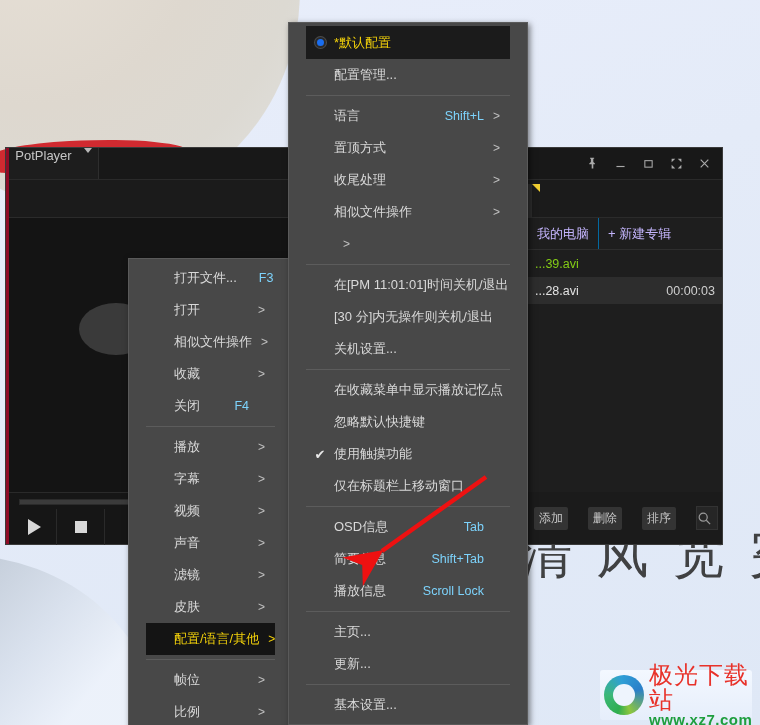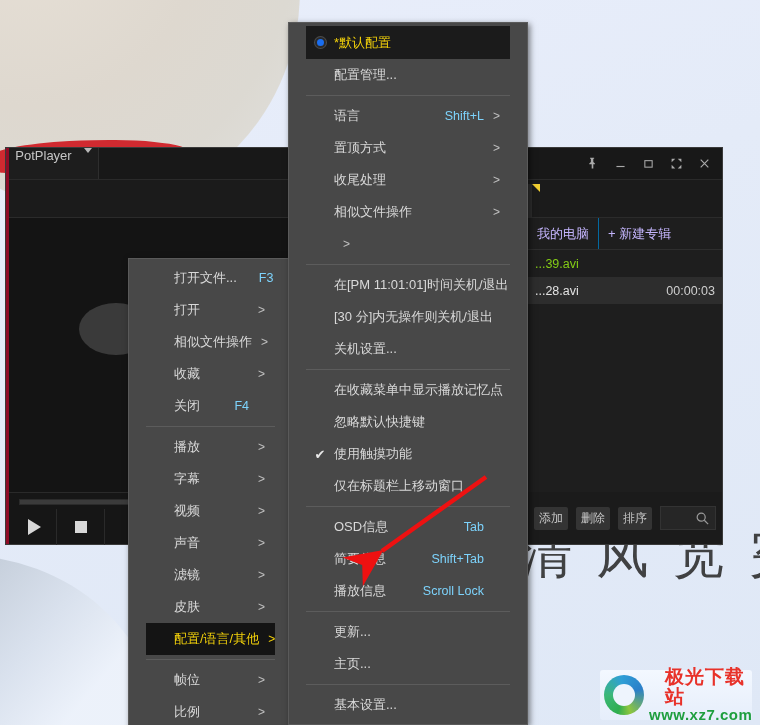--- a/index.html
+++ b/index.html
@@ -65,21 +65,21 @@
     background: conic-gradient(from 200deg,#2fae4f 0deg,#3cb878 70deg,#2f9fd6 150deg,#2b7fc9 230deg,#8dc63f 320deg,#2fae4f 360deg);
     position: relative;
   }
   #wm-logo::after {
     content: ""; position: absolute;
     left: 9px; top: 9px; width: 22px; height: 22px;
     border-radius: 50%;
     background: #eef4fd;
   }
   #wm-text { display: flex; flex-direction: column; line-height: 1.05; }
-  #wm-cn { font-size: 19px; font-weight: bold; color: #e8322a; letter-spacing: 1px; margin-left: 16px; }
+  #wm-cn { font-size: 24px; font-weight: normal; color: #e8322a; letter-spacing: 1px; }
   #wm-url { font-size: 15px; font-weight: bold; color: #1e9e3e; letter-spacing: .5px; }
 
   
   #pot-window {
     position: absolute;
     left: 5px; top: 147px;
     width: 718px; height: 398px;
     background: #141414;
     border: 1px solid #3a3a3a;
   }
@@ -162,21 +162,21 @@
     width: 48px; height: 36px;
     display: flex; align-items: center; justify-content: center;
     border-right: 1px solid #2a2a2a;
     color: #d8d8d8;
   }
   #play-tri { width:0;height:0;border-left:13px solid #d8d8d8;border-top:8px solid transparent;border-bottom:8px solid transparent; margin-left:3px;}
   #stop-sq { width: 12px; height: 12px; background: #d8d8d8; }
   #pl-toolbar {
     position: absolute; right: 0; bottom: 0; width: 195px; height: 52px;
     background: #1b1b1b; border-left: 1px solid #303030;
-    display: flex; align-items: center; gap: 8px; padding: 0 6px;
+    display: flex; align-items: center; gap: 20px; padding: 0 6px;
   }
   .pl-tb-btn {
     background: #343434; color: #c9c9c9; font-size: 12px;
     padding: 3px 5px; border-radius: 2px; white-space: nowrap;
   }
   #pl-search {
     flex: 1; height: 24px; background: #262626; border: 1px solid #333;
     display: flex; align-items: center; justify-content: flex-end; padding-right: 5px;
   }
   #pl-search svg { display:block; }
@@ -500,26 +500,26 @@
     </div>
     <div class="mi">
       <span class="mi-check"></span>
       <span class="mi-label">播放信息</span>
       <span class="mi-accel">Scroll Lock</span>
       <span class="mi-arrow"></span>
     </div>
     <div class="sep"></div>
     <div class="mi">
       <span class="mi-check"></span>
+      <span class="mi-label">主页...</span>
+      <span class="mi-arrow"></span>
+    </div>
+    <div class="mi">
+      <span class="mi-check"></span>
       <span class="mi-label">更新...</span>
-      <span class="mi-arrow"></span>
-    </div>
-    <div class="mi">
-      <span class="mi-check"></span>
-      <span class="mi-label">主页...</span>
       <span class="mi-arrow"></span>
     </div>
     <div class="sep"></div>
     <div class="mi">
       <span class="mi-check"></span>
       <span class="mi-label">基本设置...</span>
       <span class="mi-arrow"></span>
     </div>
   </div>
 

